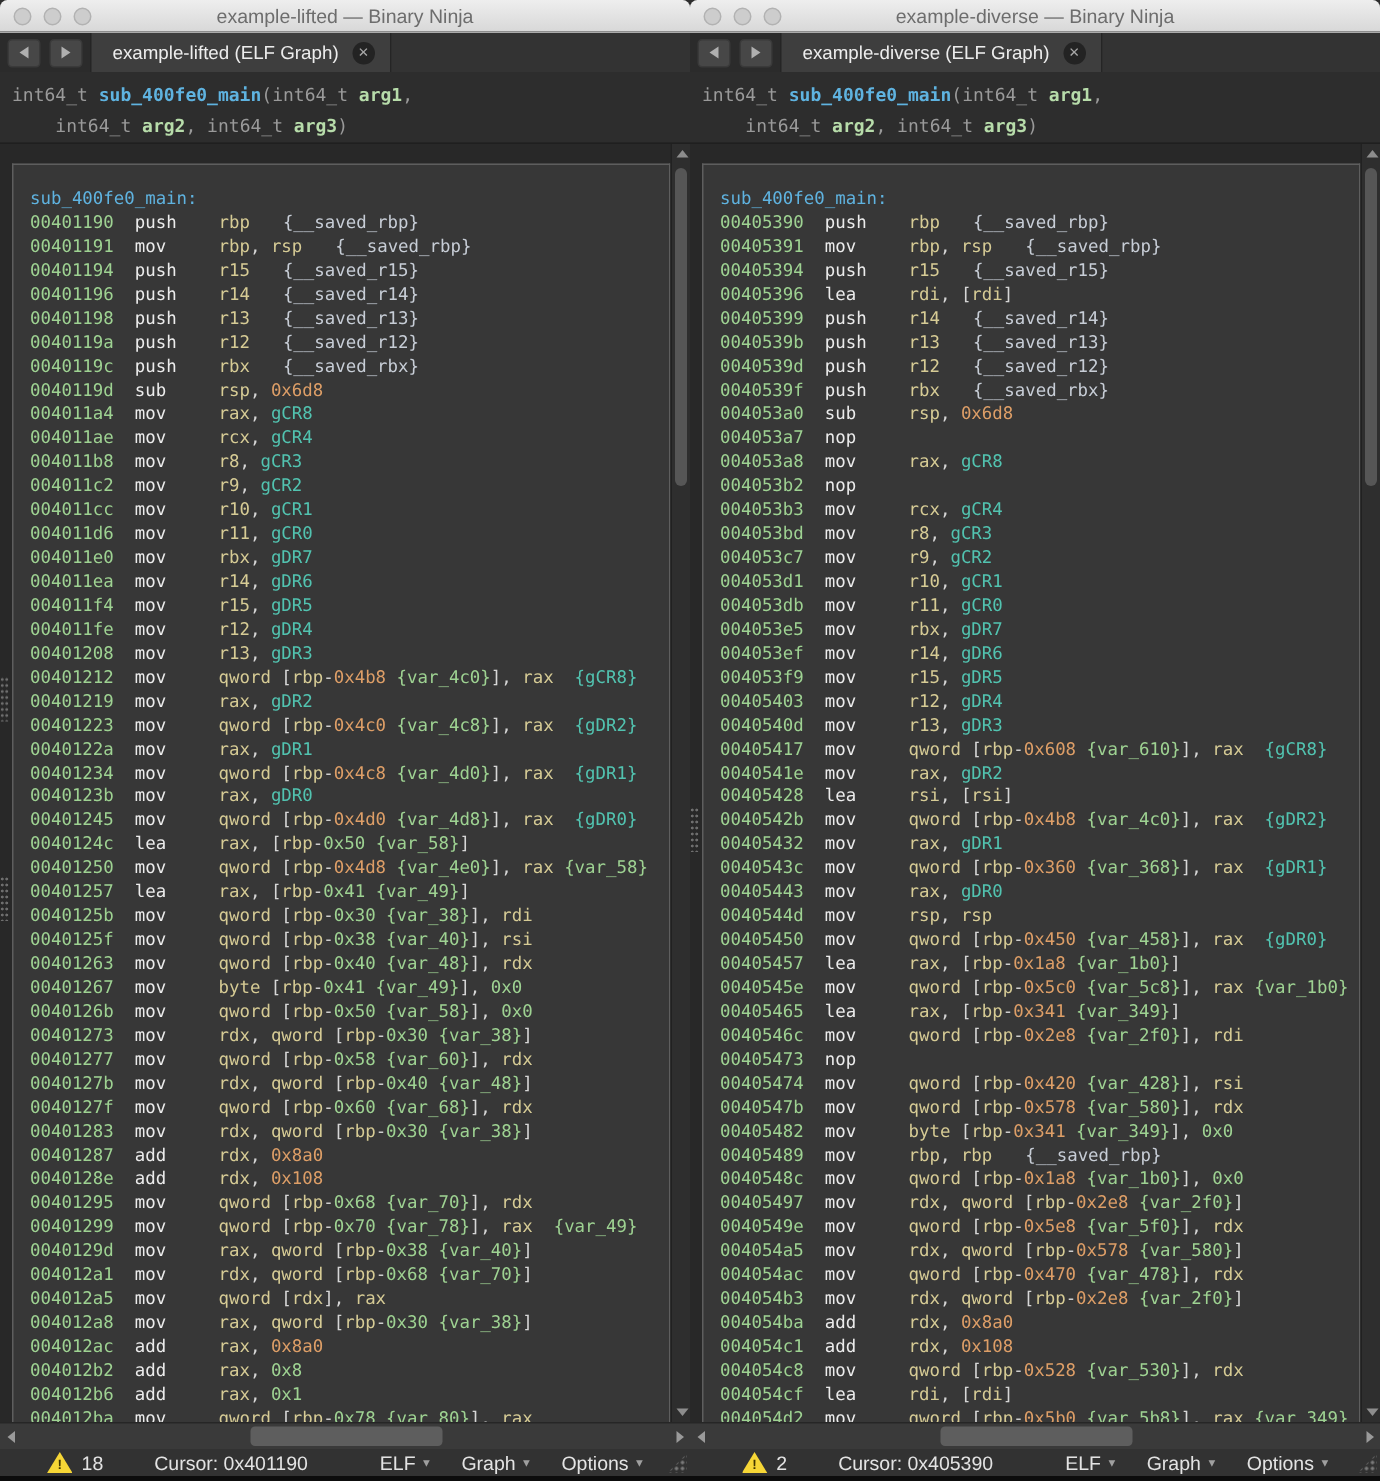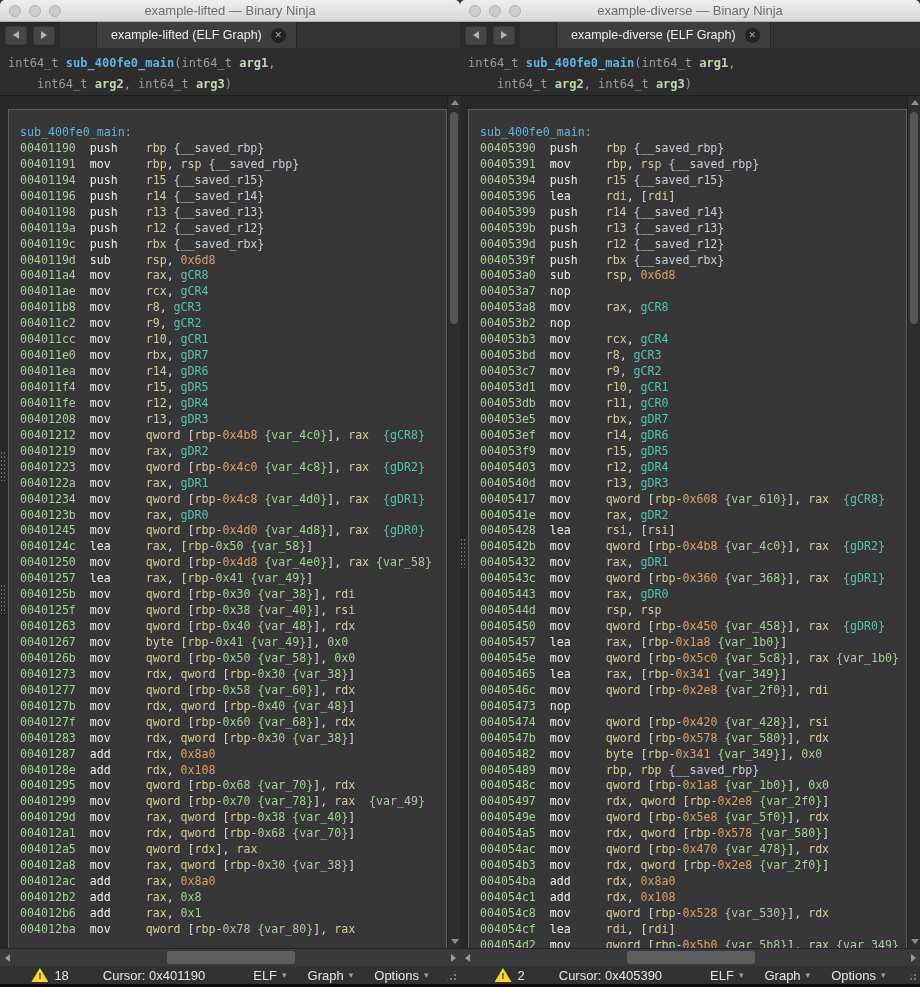--- a/index.html
+++ b/index.html
@@ -9,21 +9,21 @@
   .window { width:460px; height:984px; display:flex; flex-direction:column; background:#2d2d2d; position:relative; }
 
   
   .titlebar { height:22px; background:linear-gradient(#eeeeee,#d8d8d8); border-bottom:1px solid #ababab;
               border-radius:5px 5px 0 0; position:relative; display:flex; align-items:center; justify-content:center; flex:none;text-align:right; }
   .traffic { position:absolute; left:9px; top:5px; display:flex; gap:8px; }
   .tl { width:12px; height:12px; border-radius:50%; background:#cdcdcd; border:1px solid #b2b2b2; }
   .wintitle { font-size:13px; color:#6d6d6d; }
 
   
-  .tabbar { height:26px; background:#333333; display:flex; align-items:stretch; flex:none;gap:36px; }
+  .tabbar { height:26px; background:#333333; display:flex; align-items:stretch; flex:none; }
   .navzone { background:#2b2b2b; display:flex; align-items:center; gap:6px; padding:0 5px; }
   .navbtn { width:22px; height:19px; background:#474747; border:1px solid #3a3a3a; border-radius:3px;
             display:flex; align-items:center; justify-content:center; }
   .tri-l { width:0;height:0;border-top:4px solid transparent;border-bottom:4px solid transparent;border-right:6px solid #b0b0b0; }
   .tri-r { width:0;height:0;border-top:4px solid transparent;border-bottom:4px solid transparent;border-left:6px solid #b0b0b0; }
   .tab { background:#3e3e3e; border-right:1px solid #252525; border-left:1px solid #252525;
          display:flex; align-items:center; padding:0 10px 0 14px; gap:9px; }
   .tablabel { font-size:12.5px; color:#ededed; white-space:nowrap; }
   .tabclose { width:15px; height:15px; border-radius:50%; background:#232323; color:#a8a8a8;
               font-size:9px; display:flex; align-items:center; justify-content:center; }
@@ -41,21 +41,21 @@
   .node { position:absolute; left:8px; top:13px; width:439px; bottom:-2px; background:#373737;
           border:1px solid #5e5e5e; border-bottom:none; padding:15px 0 0 11px; overflow:hidden; }
   .asmline { font-family:"DejaVu Sans Mono", monospace; font-size:11.6px; line-height:15.95px; height:15.95px; white-space:pre; }
   .t-addr { color:var(--c-addr); }
   .t-mn   { color:var(--c-mn); }
   .t-reg  { color:var(--c-reg); }
   .t-num  { color:var(--c-num); }
   .t-numsm{ color:var(--c-numsm); }
   .t-var  { color:var(--c-var); }
   .t-dsym { color:var(--c-dsym); }
-  .t-saved{ color:var(--c-saved); }
+  .t-saved{ color:var(--c-saved);margin-left:15px; }
   .t-pun  { color:var(--c-pun); }
   .t-fname{ color:var(--c-fname); }
 
   .sidegrip { position:absolute; left:0; width:6px; height:30px;
               background-image:radial-gradient(circle, #6e6e6e 0.9px, transparent 1.1px); background-size:3px 4px; }
 
   
   .vscroll { position:absolute; right:0; top:0; bottom:0; width:13px; background:#2e2e2e; border-left:1px solid #212121; }
   .varrow { position:absolute; left:0; width:13px; height:13px; display:flex; align-items:center; justify-content:center; }
   .varrow.up { top:0; } .varrow.down { bottom:0; }
@@ -132,20 +132,21 @@
             <div class="asmline"><span class="t-addr">00401196</span><span class="t-pun">  </span><span class="t-mn">push</span><span class="t-pun">    </span><span class="t-reg">r14</span><span class="t-pun"> </span><span class="t-saved">{__saved_r14}</span></div>
             <div class="asmline"><span class="t-addr">00401198</span><span class="t-pun">  </span><span class="t-mn">push</span><span class="t-pun">    </span><span class="t-reg">r13</span><span class="t-pun"> </span><span class="t-saved">{__saved_r13}</span></div>
             <div class="asmline"><span class="t-addr">0040119a</span><span class="t-pun">  </span><span class="t-mn">push</span><span class="t-pun">    </span><span class="t-reg">r12</span><span class="t-pun"> </span><span class="t-saved">{__saved_r12}</span></div>
             <div class="asmline"><span class="t-addr">0040119c</span><span class="t-pun">  </span><span class="t-mn">push</span><span class="t-pun">    </span><span class="t-reg">rbx</span><span class="t-pun"> </span><span class="t-saved">{__saved_rbx}</span></div>
             <div class="asmline"><span class="t-addr">0040119d</span><span class="t-pun">  </span><span class="t-mn">sub</span><span class="t-pun">     </span><span class="t-reg">rsp</span><span class="t-pun">, </span><span class="t-num">0x6d8</span></div>
             <div class="asmline"><span class="t-addr">004011a4</span><span class="t-pun">  </span><span class="t-mn">mov</span><span class="t-pun">     </span><span class="t-reg">rax</span><span class="t-pun">, </span><span class="t-dsym">gCR8</span></div>
             <div class="asmline"><span class="t-addr">004011ae</span><span class="t-pun">  </span><span class="t-mn">mov</span><span class="t-pun">     </span><span class="t-reg">rcx</span><span class="t-pun">, </span><span class="t-dsym">gCR4</span></div>
             <div class="asmline"><span class="t-addr">004011b8</span><span class="t-pun">  </span><span class="t-mn">mov</span><span class="t-pun">     </span><span class="t-reg">r8</span><span class="t-pun">, </span><span class="t-dsym">gCR3</span></div>
             <div class="asmline"><span class="t-addr">004011c2</span><span class="t-pun">  </span><span class="t-mn">mov</span><span class="t-pun">     </span><span class="t-reg">r9</span><span class="t-pun">, </span><span class="t-dsym">gCR2</span></div>
             <div class="asmline"><span class="t-addr">004011cc</span><span class="t-pun">  </span><span class="t-mn">mov</span><span class="t-pun">     </span><span class="t-reg">r10</span><span class="t-pun">, </span><span class="t-dsym">gCR1</span></div>
+            <div class="asmline"><span class="t-addr">004011d6</span><span class="t-pun">  </span><span class="t-mn">mov</span><span class="t-pun">     </span><span class="t-reg">r11</span><span class="t-pun">, </span><span class="t-dsym">gCR0</span></div>
             <div class="asmline"><span class="t-addr">004011e0</span><span class="t-pun">  </span><span class="t-mn">mov</span><span class="t-pun">     </span><span class="t-reg">rbx</span><span class="t-pun">, </span><span class="t-dsym">gDR7</span></div>
             <div class="asmline"><span class="t-addr">004011ea</span><span class="t-pun">  </span><span class="t-mn">mov</span><span class="t-pun">     </span><span class="t-reg">r14</span><span class="t-pun">, </span><span class="t-dsym">gDR6</span></div>
             <div class="asmline"><span class="t-addr">004011f4</span><span class="t-pun">  </span><span class="t-mn">mov</span><span class="t-pun">     </span><span class="t-reg">r15</span><span class="t-pun">, </span><span class="t-dsym">gDR5</span></div>
             <div class="asmline"><span class="t-addr">004011fe</span><span class="t-pun">  </span><span class="t-mn">mov</span><span class="t-pun">     </span><span class="t-reg">r12</span><span class="t-pun">, </span><span class="t-dsym">gDR4</span></div>
             <div class="asmline"><span class="t-addr">00401208</span><span class="t-pun">  </span><span class="t-mn">mov</span><span class="t-pun">     </span><span class="t-reg">r13</span><span class="t-pun">, </span><span class="t-dsym">gDR3</span></div>
             <div class="asmline"><span class="t-addr">00401212</span><span class="t-pun">  </span><span class="t-mn">mov</span><span class="t-pun">     </span><span class="t-reg">qword</span><span class="t-pun"> [</span><span class="t-reg">rbp</span><span class="t-pun">-</span><span class="t-num">0x4b8</span><span class="t-pun"> </span><span class="t-var">{var_4c0}</span><span class="t-pun">], </span><span class="t-reg">rax</span><span class="t-pun">  </span><span class="t-dsym">{gCR8}</span></div>
             <div class="asmline"><span class="t-addr">00401219</span><span class="t-pun">  </span><span class="t-mn">mov</span><span class="t-pun">     </span><span class="t-reg">rax</span><span class="t-pun">, </span><span class="t-dsym">gDR2</span></div>
             <div class="asmline"><span class="t-addr">00401223</span><span class="t-pun">  </span><span class="t-mn">mov</span><span class="t-pun">     </span><span class="t-reg">qword</span><span class="t-pun"> [</span><span class="t-reg">rbp</span><span class="t-pun">-</span><span class="t-num">0x4c0</span><span class="t-pun"> </span><span class="t-var">{var_4c8}</span><span class="t-pun">], </span><span class="t-reg">rax</span><span class="t-pun">  </span><span class="t-dsym">{gDR2}</span></div>
             <div class="asmline"><span class="t-addr">0040122a</span><span class="t-pun">  </span><span class="t-mn">mov</span><span class="t-pun">     </span><span class="t-reg">rax</span><span class="t-pun">, </span><span class="t-dsym">gDR1</span></div>
             <div class="asmline"><span class="t-addr">00401234</span><span class="t-pun">  </span><span class="t-mn">mov</span><span class="t-pun">     </span><span class="t-reg">qword</span><span class="t-pun"> [</span><span class="t-reg">rbp</span><span class="t-pun">-</span><span class="t-num">0x4c8</span><span class="t-pun"> </span><span class="t-var">{var_4d0}</span><span class="t-pun">], </span><span class="t-reg">rax</span><span class="t-pun">  </span><span class="t-dsym">{gDR1}</span></div>

